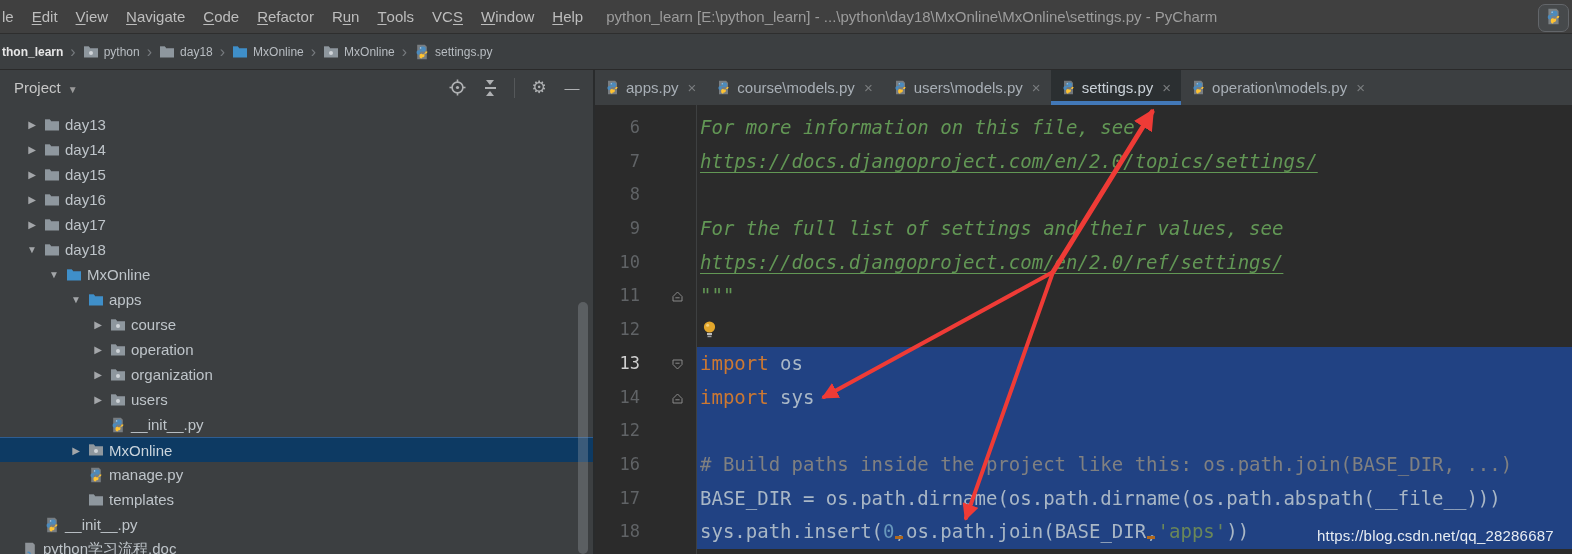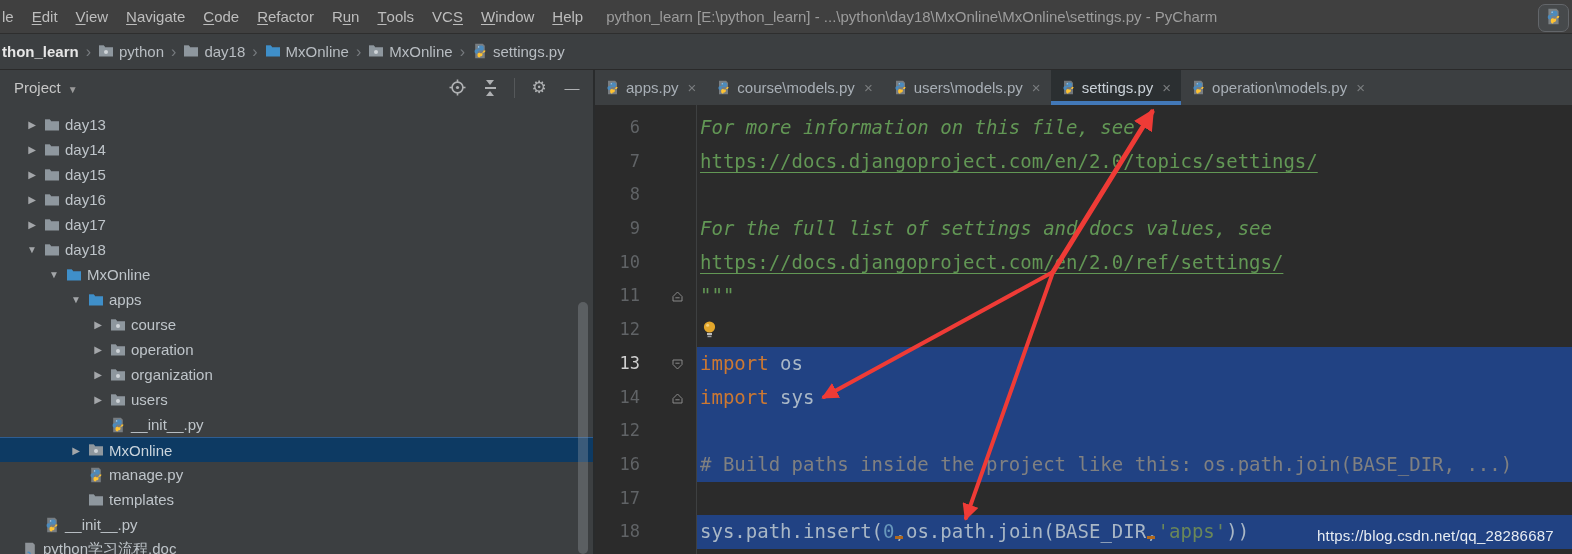--- a/index.html
+++ b/index.html
@@ -10,21 +10,21 @@
   .titlebar { position:absolute; left:0; top:0; width:1572px; height:34px; background:#404040;
               border-bottom:1px solid #2E2E2E; display:flex; align-items:center; }
   .menu-item { padding:0 9px; font-size:15px; color:#BDBDBD; height:34px; display:flex; align-items:center; cursor:default; }
   .menu-item:first-child { padding-left:2px; }
   .menu-item .mn { text-decoration:underline; text-underline-offset:2px; }
   .win-title { margin-left:14px; font-size:15px; color:#9C9C9C; white-space:nowrap; }
 
   
   .crumbbar { position:absolute; left:0; top:34px; width:1572px; height:36px; background:#3C3F41;
               border-bottom:1px solid #2A2A2A; display:flex; align-items:center; padding-left:2px; }
-  .crumb { display:flex; align-items:flex-start; font-size:15px; color:#B8BDC2; }
+  .crumb { display:flex; align-items:center; font-size:12px; color:#B8BDC2; }
   .crumb.bold { font-weight:bold; color:#E6E6E6; }
   .crumb .cicon { margin-right:5px; display:flex; }
   .crumb-sep { color:#767A7E; font-size:16px; margin:0 7px; }
   .crumb-right-btn { position:absolute; right:3px; top:4px; width:31px; height:28px; border:1px solid #63666A;
                      border-radius:7px; background:#46494B; display:flex; align-items:center; justify-content:center; }
 
   
   .project-panel { position:absolute; left:0; top:70px; width:593px; height:484px; background:#3C3F41; overflow:hidden; }
   .panel-header { height:35px; display:flex; align-items:center; }
   .panel-title { margin-left:14px; font-size:15px; color:#C7C7C7; }
@@ -63,21 +63,21 @@
   .crow { height:33.7px; display:flex; position:relative; }
   .gut { width:102px; flex:none; position:relative; }
   .gut .num { position:absolute; left:0; top:0; width:45px; height:33.7px; line-height:33.7px; text-align:right;
               font-family:"DejaVu Sans Mono","Liberation Mono",monospace; font-size:17px; color:#606366; }
   .gut .num.bright { color:#CFCFCF; }
   .gut .fold { position:absolute; left:76px; top:10px; }
   .cline { flex:1; padding-left:3px; font-family:"DejaVu Sans Mono","Liberation Mono",monospace;
            font-size:19px; line-height:33.7px; white-space:pre; }
   .crow.sel .cline { background:#214283; }
   .tok-doc     { color:#629755; font-style:italic; }
-  .tok-doclink { color:#629755; text-decoration:underline; text-underline-offset:4px; }
+  .tok-doclink { color:#629755; font-style:italic; text-decoration:underline; text-underline-offset:4px; }
   .tok-kw      { color:#CC7832; }
   .tok-plain   { color:#A9B7C6; }
   .tok-comment { color:#808080; }
   .tok-numlit  { color:#6897BB; }
   .tok-str     { color:#6A8759; }
   .tok-warn    { color:#A9B7C6; position:relative; }
   .tok-warn::after { content:""; position:absolute; left:1px; bottom:3px; width:8px; height:3px; background:#B0691F; }
   .bulb { position:absolute; left:106px; top:7px; width:17px; height:20px; }
 
   .watermark { position:absolute; left:1317px; top:527px; font-size:15px; color:#E7ECF2; z-index:40; letter-spacing:.2px; }
@@ -480,21 +480,21 @@
         <div class="crow">
           <div class="gut">
             <span class="num">8</span>
           </div>
           <div class="cline"></div>
         </div>
         <div class="crow">
           <div class="gut">
             <span class="num">9</span>
           </div>
-          <div class="cline"><span class="tok-doc">For the full list of settings and docs values, see</span></div>
+          <div class="cline"><span class="tok-doc">For the full list of settings and their values, see</span></div>
         </div>
         <div class="crow">
           <div class="gut">
             <span class="num">10</span>
           </div>
           <div class="cline"><span class="tok-doclink">https://docs.djangoproject.com/en/2.0/ref/settings/</span></div>
         </div>
         <div class="crow">
           <div class="gut">
             <span class="num">11</span>
@@ -546,20 +546,21 @@
         <div class="crow sel">
           <div class="gut">
             <span class="num">16</span>
           </div>
           <div class="cline"><span class="tok-comment"># Build paths inside the project like this: os.path.join(BASE_DIR, ...)</span></div>
         </div>
         <div class="crow sel">
           <div class="gut">
             <span class="num">17</span>
           </div>
+          <div class="cline"><span class="tok-plain">BASE_DIR = os.path.dirname(os.path.dirname(os.path.abspath(__file__)))</span></div>
         </div>
         <div class="crow sel">
           <div class="gut">
             <span class="num">18</span>
           </div>
           <div class="cline"><span class="tok-plain">sys.path.insert(</span><span class="tok-numlit">0</span><span class="tok-warn">,</span><span class="tok-plain">os.path.join(BASE_DIR</span><span class="tok-warn">,</span><span class="tok-str">'apps'</span><span class="tok-plain">))</span></div>
         </div>
       </div>
   </div>
 </div>

